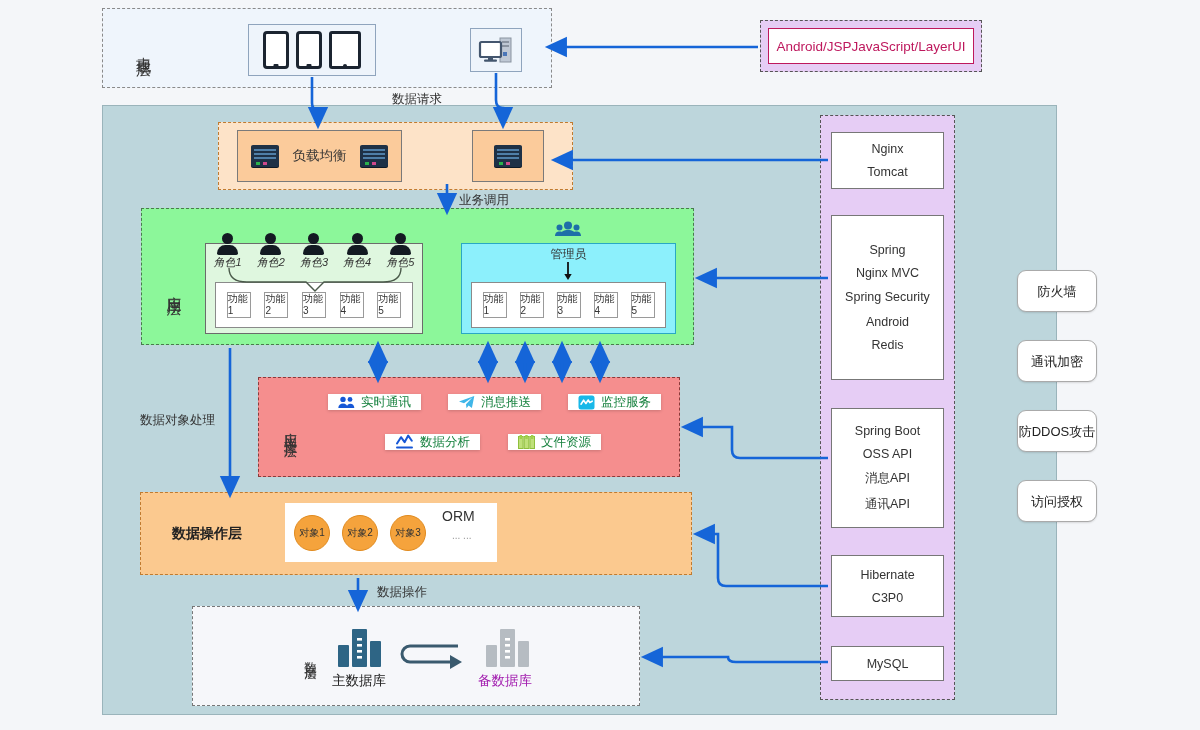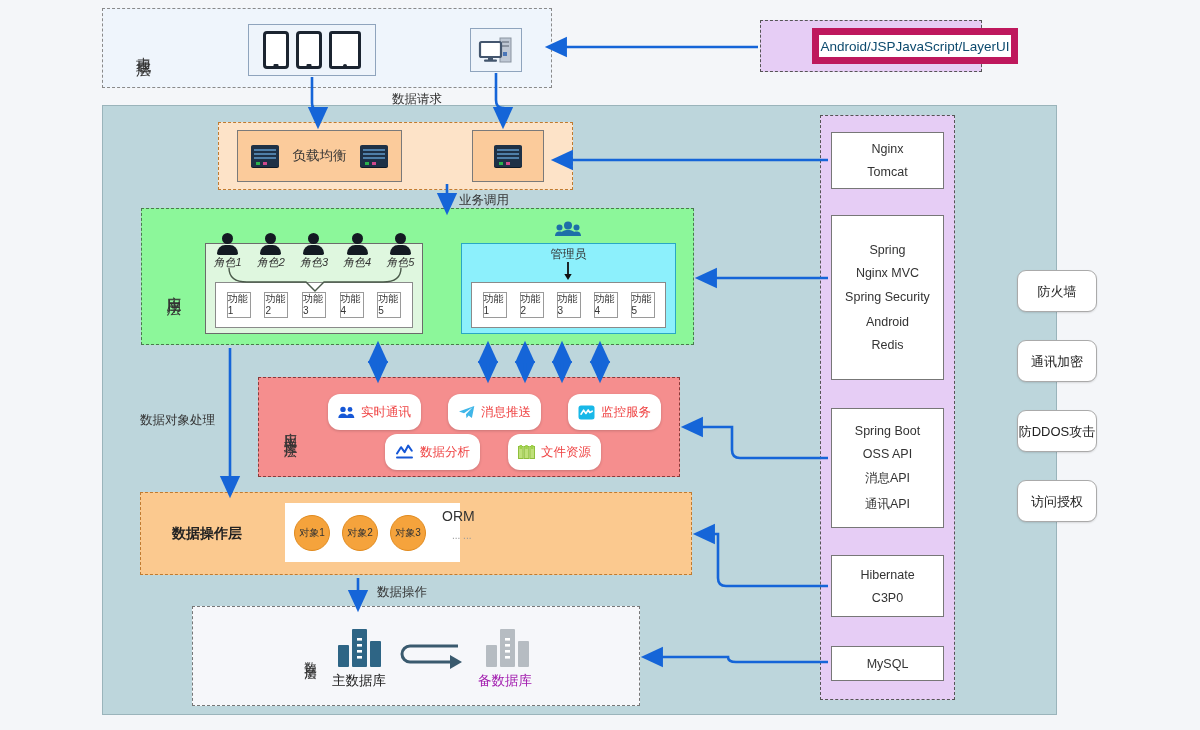--- a/index.html
+++ b/index.html
@@ -27,22 +27,22 @@
   .phone .spk{position:absolute;left:50%;top:-2.5px;transform:translateX(-50%);
          width:8px;height:2px;background:#1b2430;border-radius:1px;}
   .tablet{width:26px;height:32px;border:3px solid #1b2430;border-radius:3px;background:#fff;
          position:relative;}
   .tablet:after{content:"";position:absolute;left:50%;bottom:-1px;transform:translateX(-50%);
          width:4px;height:3px;background:#1b2430;border-radius:50%;}
 
   
   #tech-note-wrap{left:760px;top:20px;width:222px;height:52px;background:#e6cdf5;
       border:1px dashed #555;box-sizing:border-box;padding:7px;}
-  #tech-note{width:100%;height:100%;background:#fff;border:7px solid #be185d;
-      box-sizing:border-box;font-size:13.5px;color:#0c4a6e;margin-left:44px;}
+  #tech-note{width:100%;height:100%;background:#fff;border:1px solid #be185d;
+      box-sizing:border-box;font-size:13.5px;color:#be185d;}
 
   
   #main{left:102px;top:105px;width:955px;height:610px;background:#bdd6dc;
       border:1px solid #9ab4bb;box-sizing:border-box;}
 
   
   #lb{left:218px;top:122px;width:355px;height:68px;background:#fde3c8;
       border:1px dashed #c07b30;box-sizing:border-box;}
   #lb-inner{left:237px;top:130px;width:165px;height:52px;background:#fbcb9b;
       border:1px solid #7a7a7a;box-sizing:border-box;display:flex;align-items:center;
@@ -80,29 +80,29 @@
       justify-content:space-around;padding:0 4px;}
   .fn{width:24px;height:26px;background:#fff;border:1px solid #9a9a9a;font-size:10px;
       line-height:12px;color:#333;box-sizing:border-box;display:flex;flex-direction:column;
       align-items:center;justify-content:center;}
   #admin-title{left:461px;top:246px;width:215px;text-align:center;font-size:12px;color:#333;}
 
   
   #support{left:258px;top:377px;width:422px;height:100px;background:#f58e8e;
       border:1px dashed #8a3a3a;box-sizing:border-box;}
   #support-label{left:275px;top:385px;width:30px;height:88px;font-size:13.5px;line-height:18px;}
-  .chip{position:absolute;background:#fff;border-radius:12px;height:36px;
+  .chip{position:absolute;background:#fff;border-radius:0;height:16px;
       box-shadow:0 1px 3px rgba(0,0,0,.18);display:flex;align-items:center;
-      padding:0 10px;gap:6px;font-size:12.5px;color:#ef4444;}
+      padding:0 10px;gap:6px;font-size:12.5px;color:#15803d;}
 
   
   #dataop{left:140px;top:492px;width:552px;height:83px;background:#fbc98f;
       border:1px dashed #c07b30;box-sizing:border-box;}
   #dataop-label{left:172px;top:525px;font-size:14px;font-weight:bold;color:#222;}
-  #orm-box{left:285px;top:503px;width:175px;height:59px;background:#fff;
+  #orm-box{left:285px;top:503px;width:212px;height:59px;background:#fff;
       border:0;box-sizing:border-box;}
   .obj{width:34px;height:34px;border-radius:50%;background:#f5a33c;border:1px solid #e08a1e;
       font-size:10px;color:#333;display:flex;align-items:center;justify-content:center;}
   #orm-text{left:442px;top:508px;font-size:14px;color:#333;}
   #orm-dots{left:452px;top:530px;font-size:10px;color:#999;}
 
   
   #datalayer{left:192px;top:606px;width:448px;height:100px;background:#f6f7fa;
       border:1px dashed #777;box-sizing:border-box;}
   #dl-label{left:300px;top:630px;width:20px;height:52px;font-size:12.5px;line-height:17px;}

